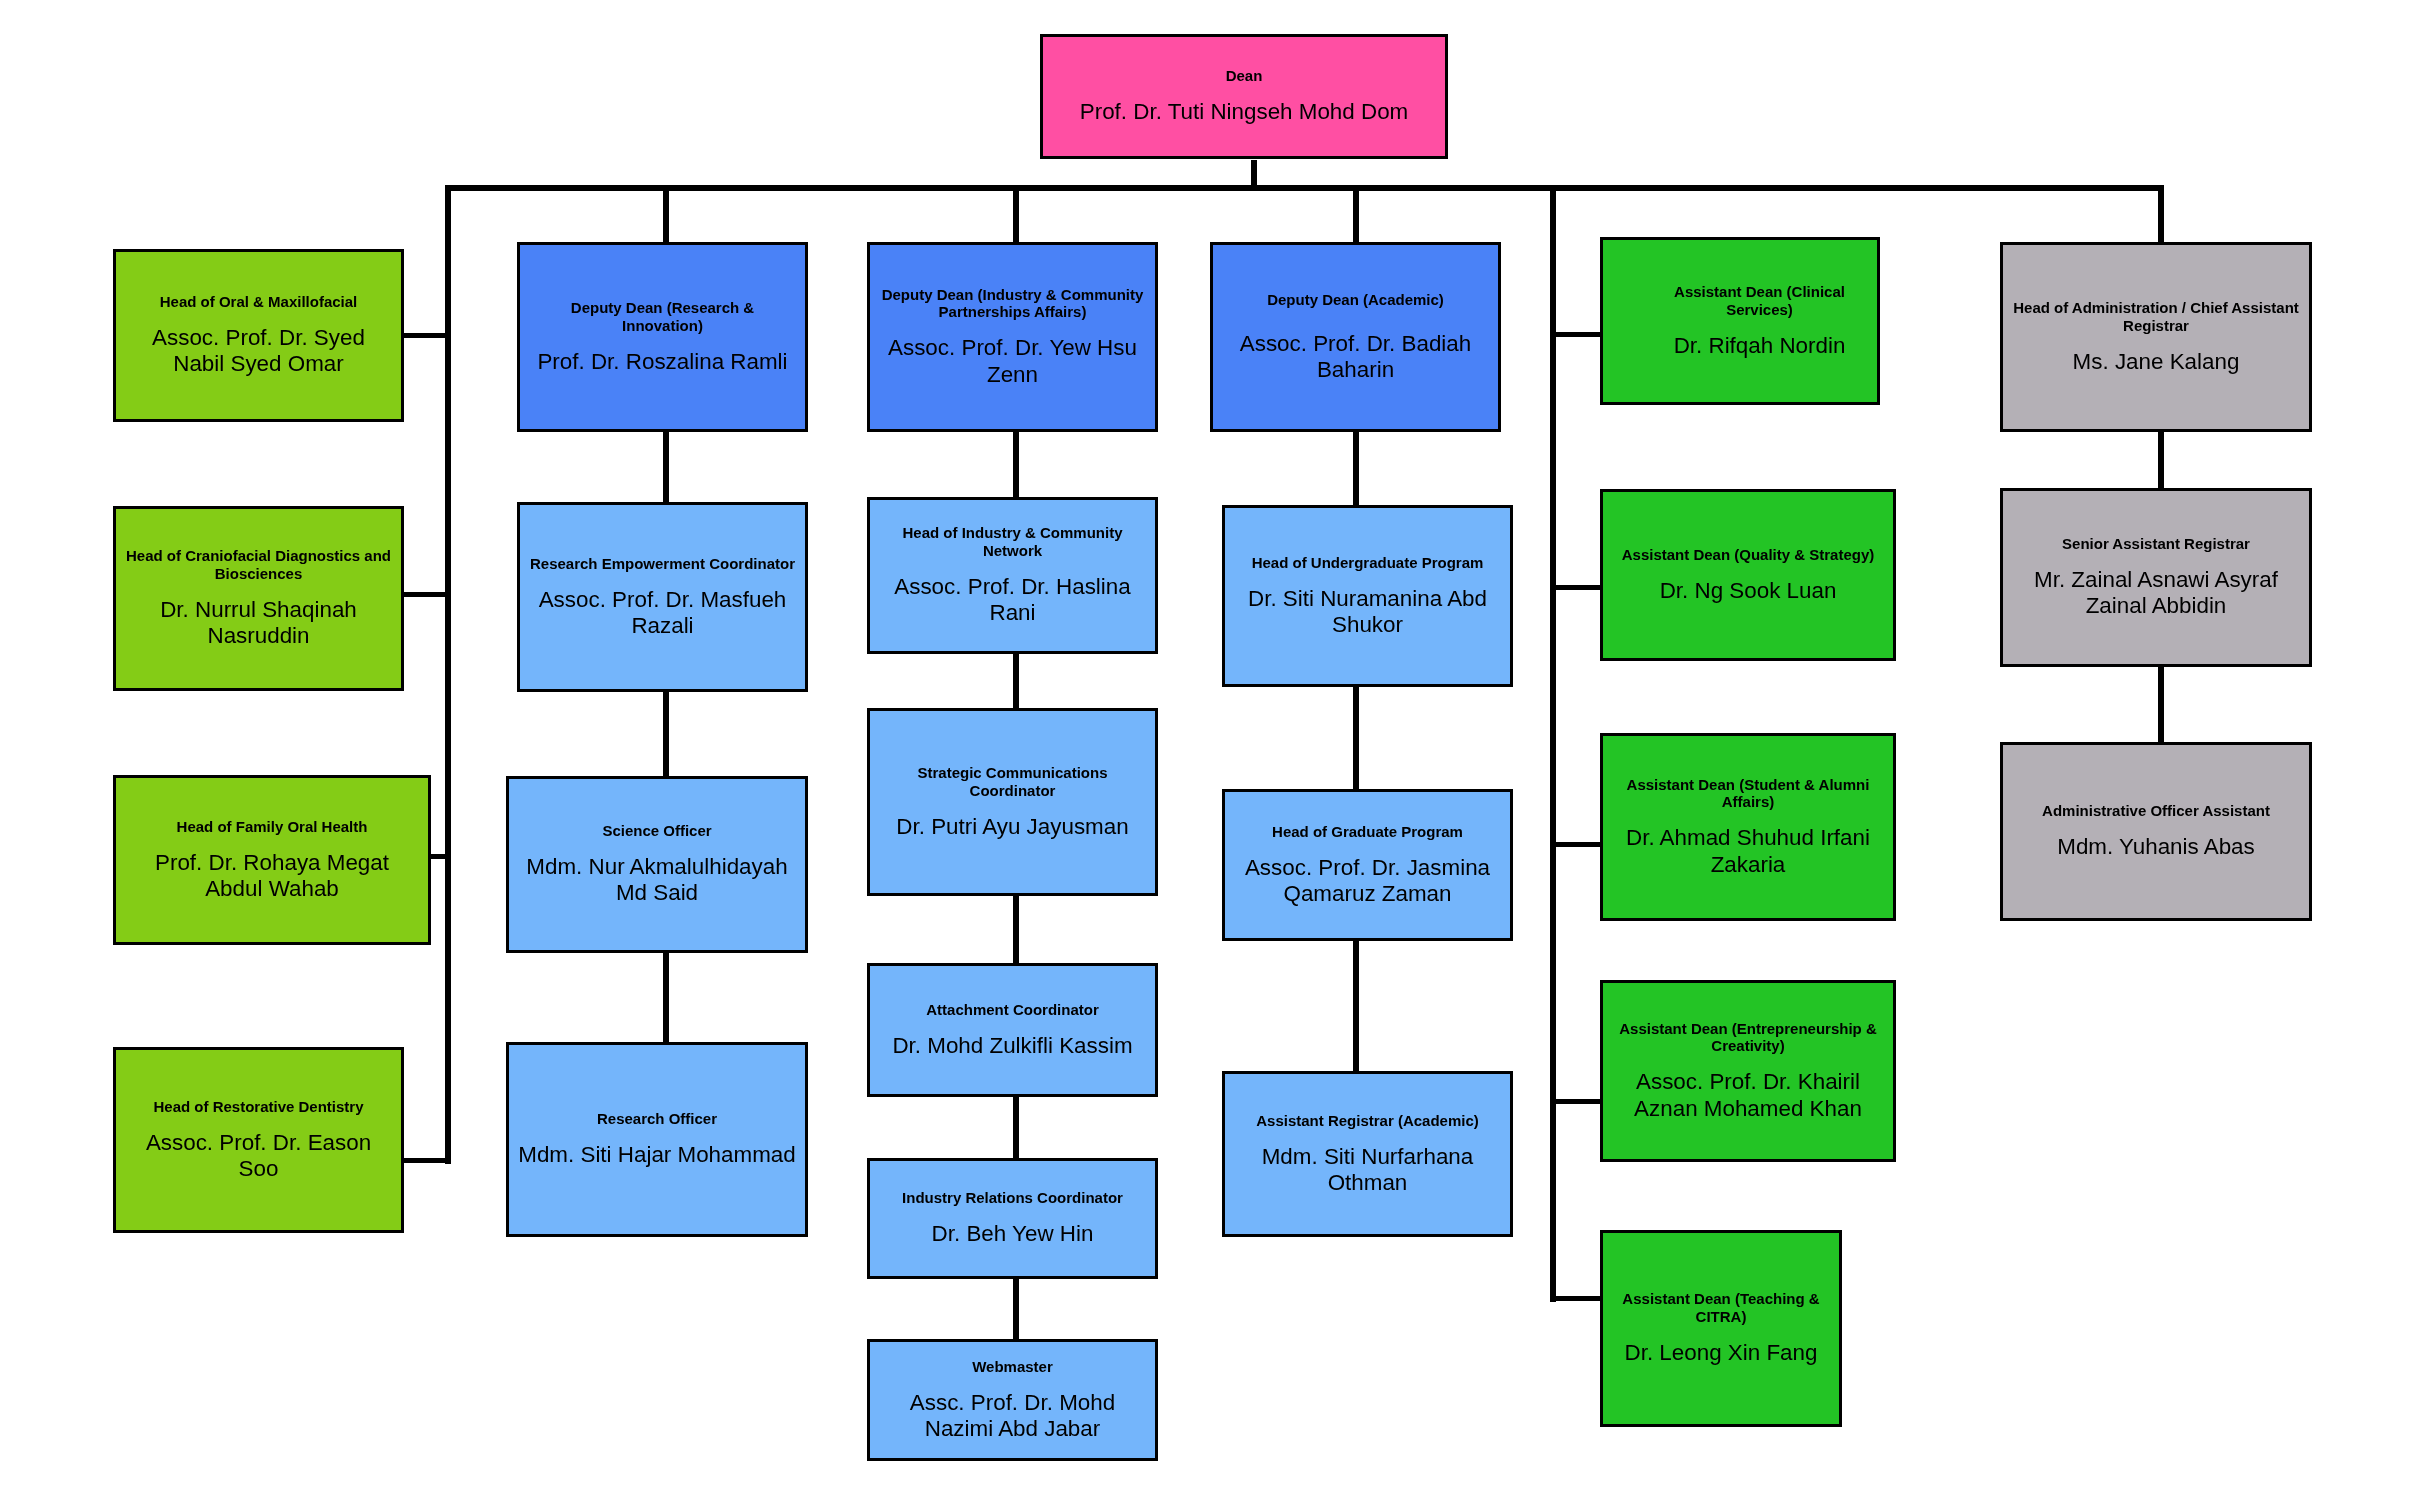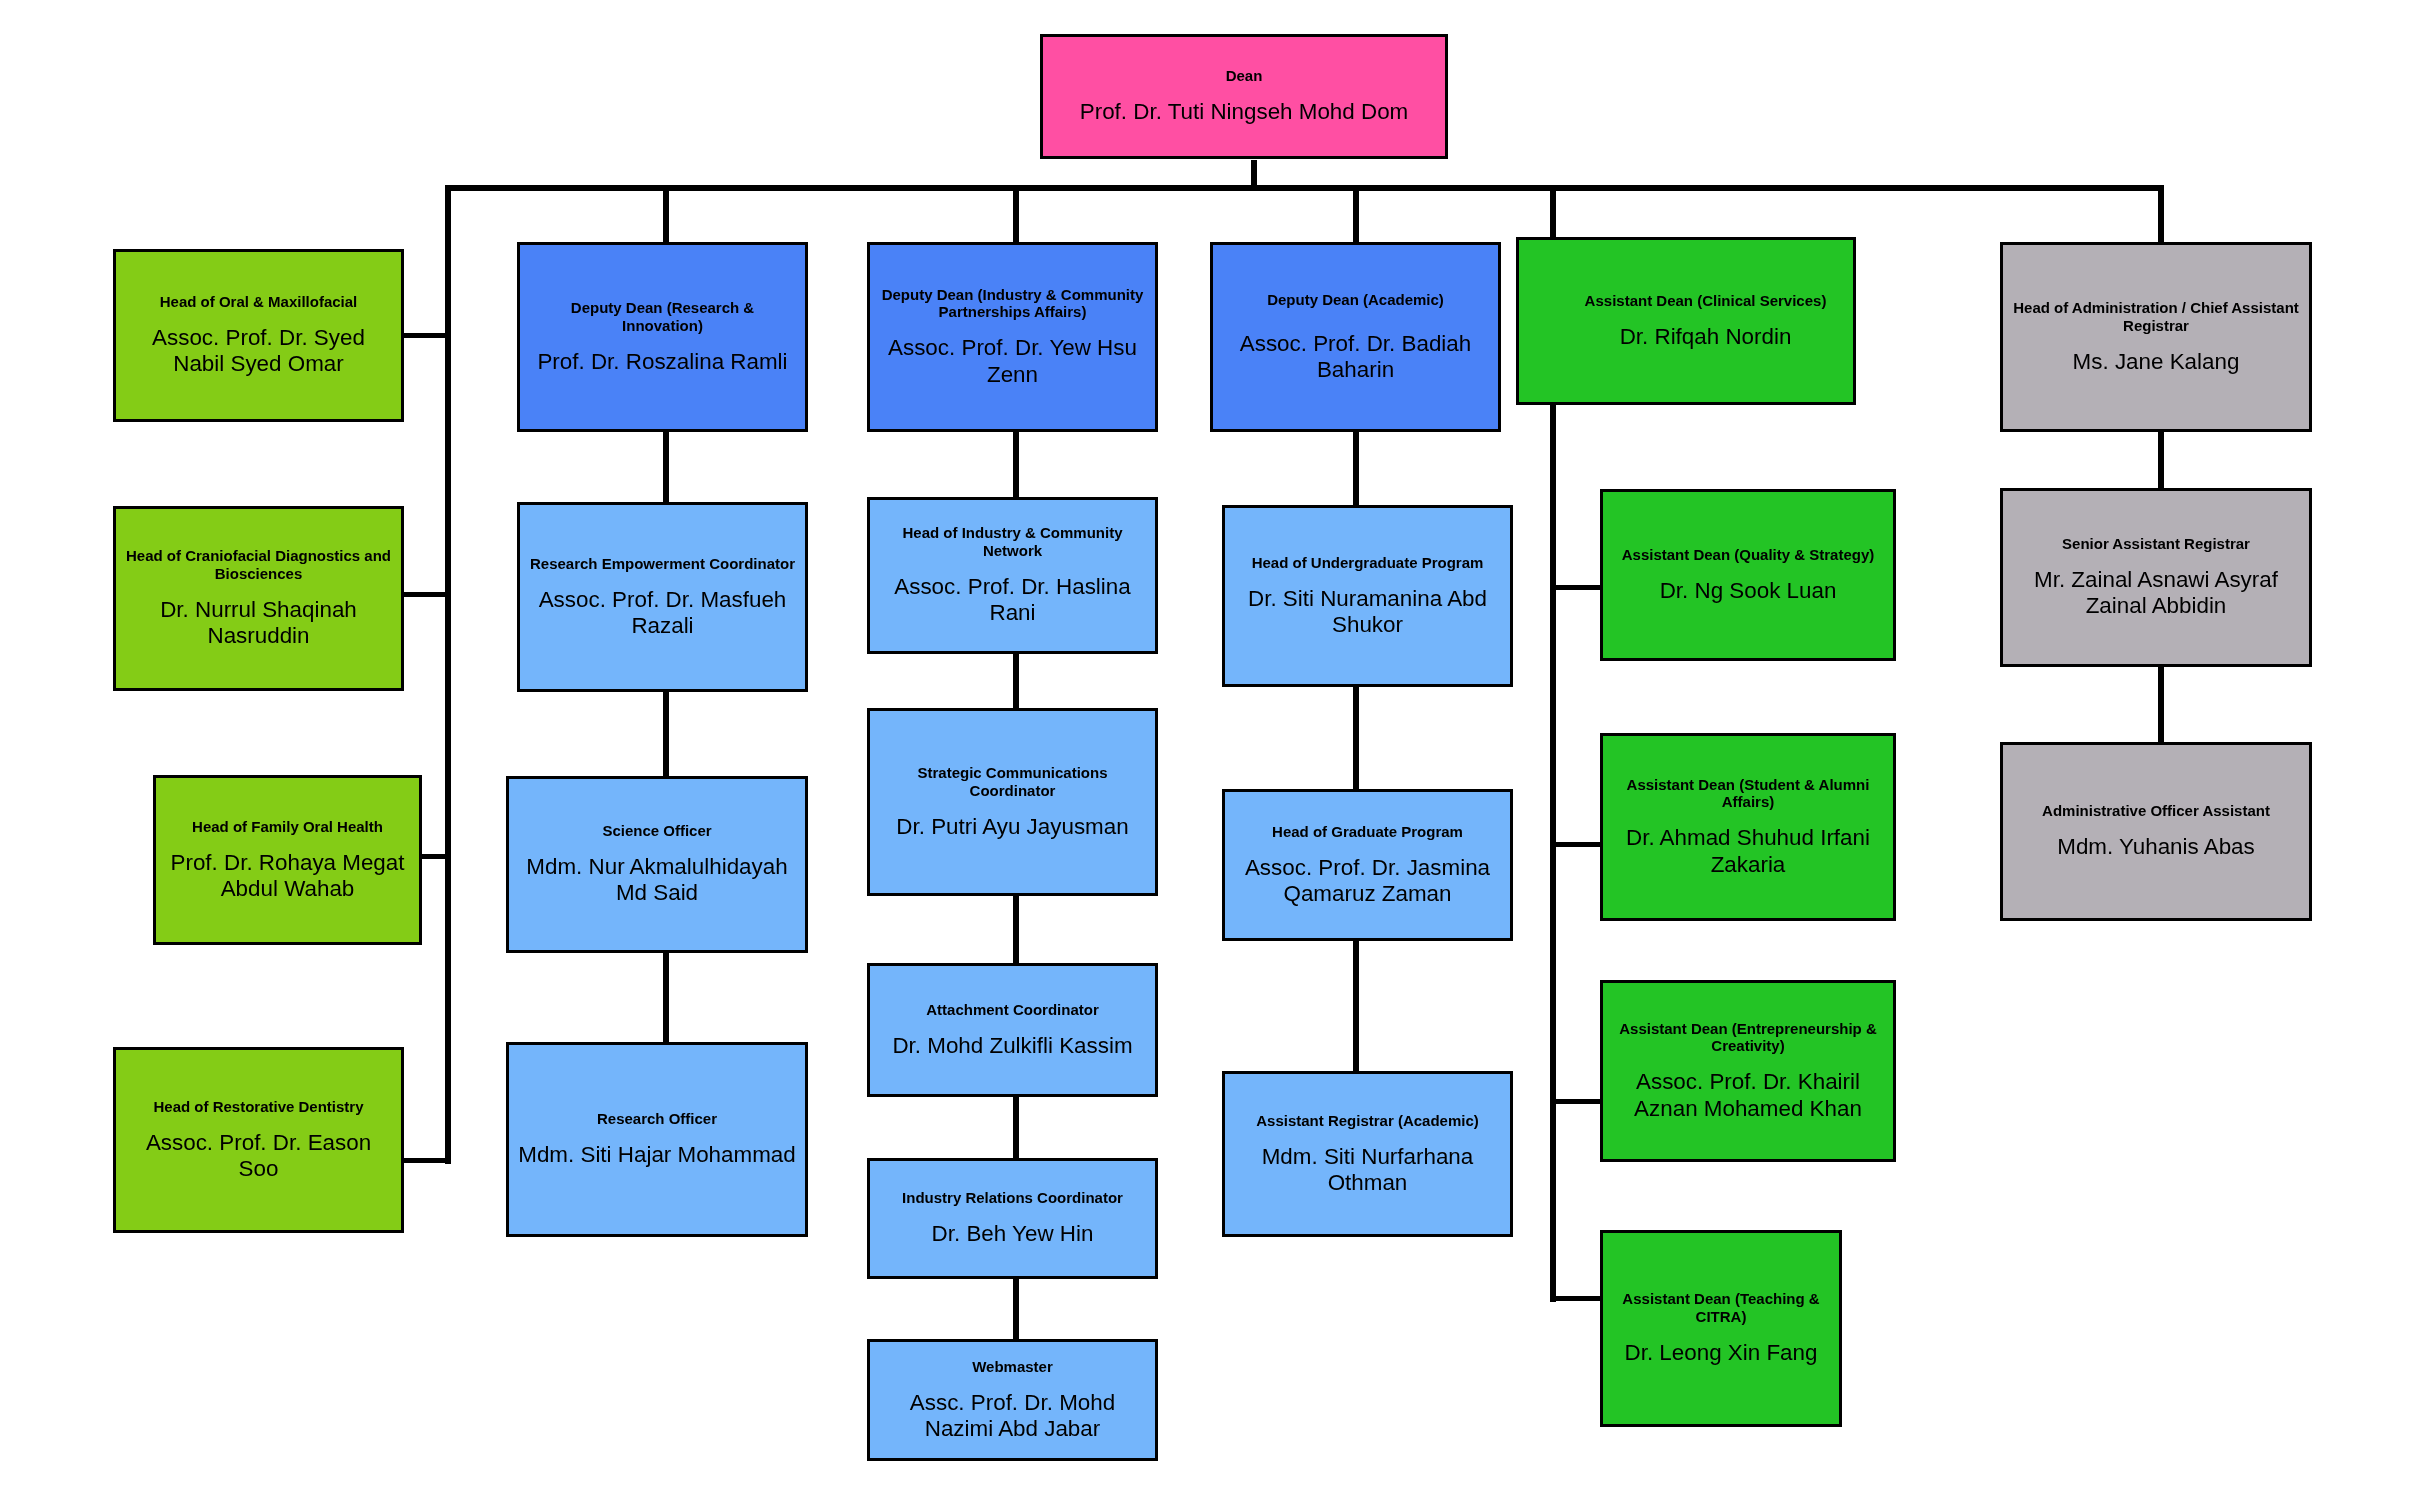--- a/index.html
+++ b/index.html
@@ -70,21 +70,21 @@
   </div>
 
   <div class="node c-orange" style="left:113px;top:249px;width:291px;height:173px;">
     <div class="title">Head of Oral &amp; Maxillofacial</div>
     <div class="person">Assoc. Prof. Dr. Syed Nabil Syed Omar</div>
   </div>
   <div class="node c-orange" style="left:113px;top:506px;width:291px;height:185px;">
     <div class="title">Head of Craniofacial Diagnostics and Biosciences</div>
     <div class="person">Dr. Nurrul Shaqinah Nasruddin</div>
   </div>
-  <div class="node c-orange" style="left:113px;top:775px;width:269px;height:170px;margin-left:40px;">
+  <div class="node c-orange" style="left:113px;top:775px;width:318px;height:170px;">
     <div class="title">Head of Family Oral Health</div>
     <div class="person">Prof. Dr. Rohaya Megat Abdul Wahab</div>
   </div>
   <div class="node c-orange" style="left:113px;top:1047px;width:291px;height:186px;">
     <div class="title">Head of Restorative Dentistry</div>
     <div class="person">Assoc. Prof. Dr. Eason Soo</div>
   </div>
 
   <div class="node c-blue-dark" style="left:517px;top:242px;width:291px;height:190px;">
     <div class="title">Deputy Dean (Research &amp; Innovation)</div>
@@ -138,21 +138,21 @@
   </div>
   <div class="node c-blue-light" style="left:1222px;top:789px;width:291px;height:152px;">
     <div class="title">Head of Graduate Program</div>
     <div class="person">Assoc. Prof. Dr. Jasmina Qamaruz Zaman</div>
   </div>
   <div class="node c-blue-light" style="left:1222px;top:1071px;width:291px;height:166px;">
     <div class="title">Assistant Registrar (Academic)</div>
     <div class="person">Mdm. Siti Nurfarhana Othman</div>
   </div>
 
-  <div class="node c-green" style="left:1516px;top:237px;width:340px;height:168px;padding-left:48px;">
+  <div class="node c-green" style="left:1600px;top:237px;width:280px;height:168px;padding-left:48px;">
     <div class="title">Assistant Dean (Clinical Services)</div>
     <div class="person">Dr. Rifqah Nordin</div>
   </div>
   <div class="node c-green" style="left:1600px;top:489px;width:296px;height:172px;">
     <div class="title">Assistant Dean (Quality &amp; Strategy)</div>
     <div class="person">Dr. Ng Sook Luan</div>
   </div>
   <div class="node c-green" style="left:1600px;top:733px;width:296px;height:188px;">
     <div class="title">Assistant Dean (Student &amp; Alumni Affairs)</div>
     <div class="person">Dr. Ahmad Shuhud Irfani Zakaria</div>

